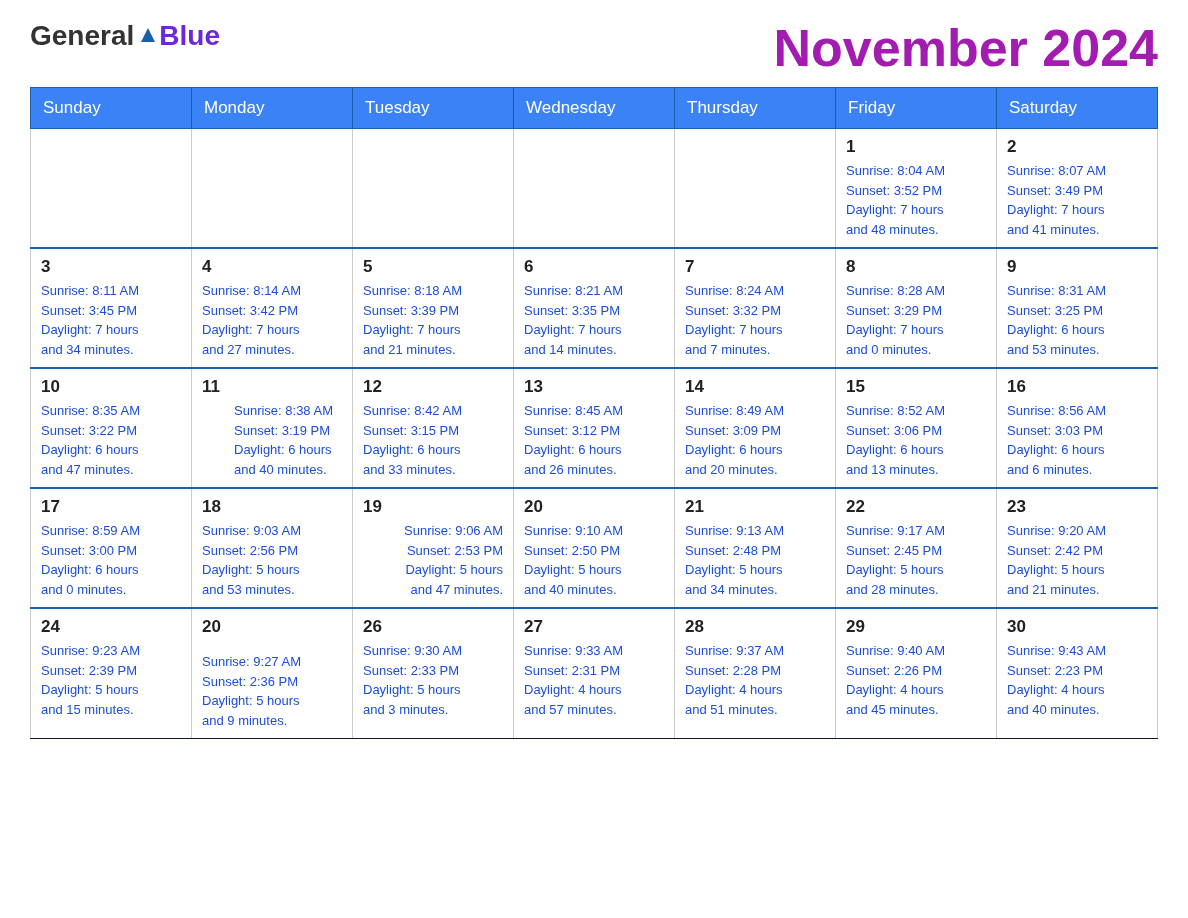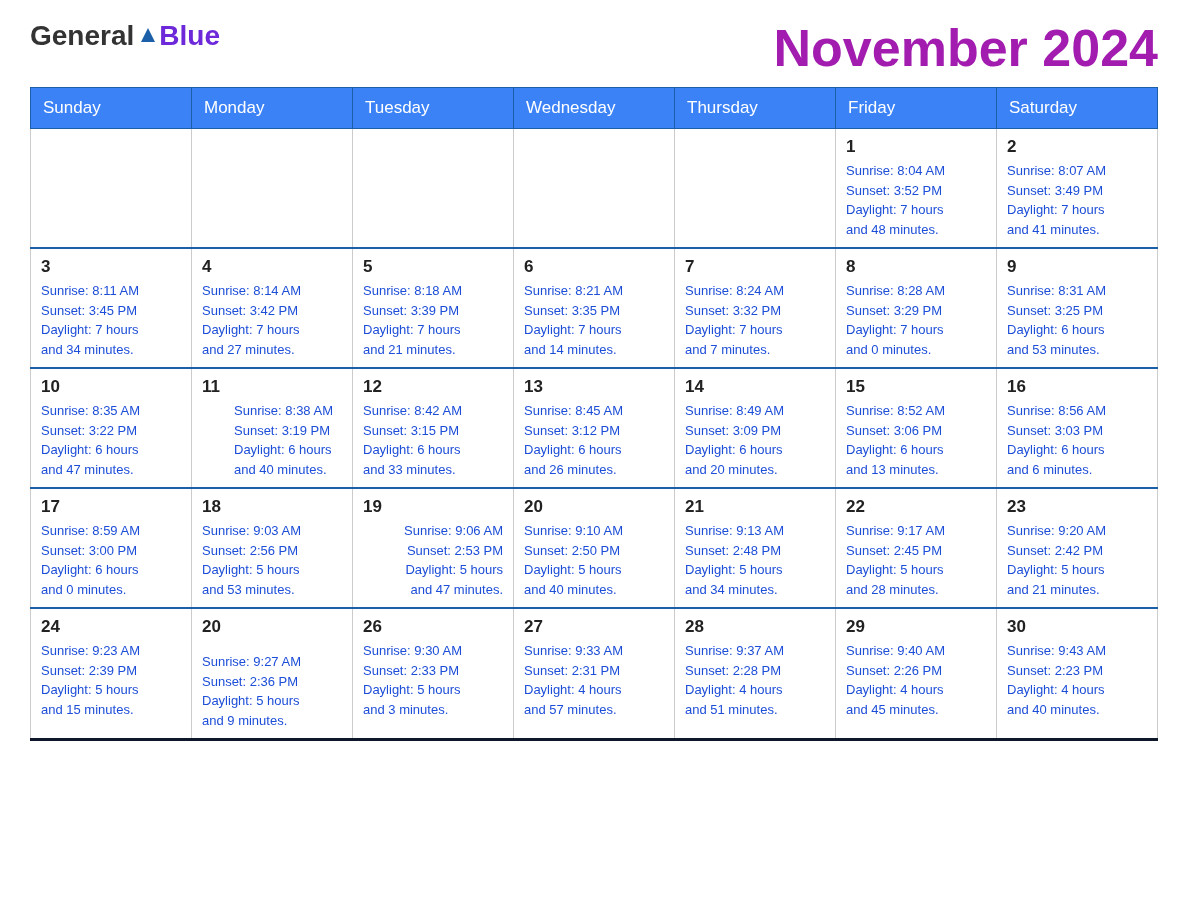--- a/index.html
+++ b/index.html
@@ -60,21 +60,21 @@
       padding: 8px 10px;
       border: 1px solid #ccc;
       border-bottom: 2px solid #1a5fa8;
       font-size: 13px;
       color: #333;
       width: 14.28%;
       min-height: 110px;
       background: #fff;
     }
     .calendar tr:last-child td {
-      border-bottom: 3px solid #0f172a;
+      border-bottom: 1px solid #0f172a;
     }
     .day-number {
       font-size: 17px;
       font-weight: bold;
       color: #222;
       margin-bottom: 4px;
     }
     .day-info {
       font-size: 13px;
       color: #1d4ed8;

